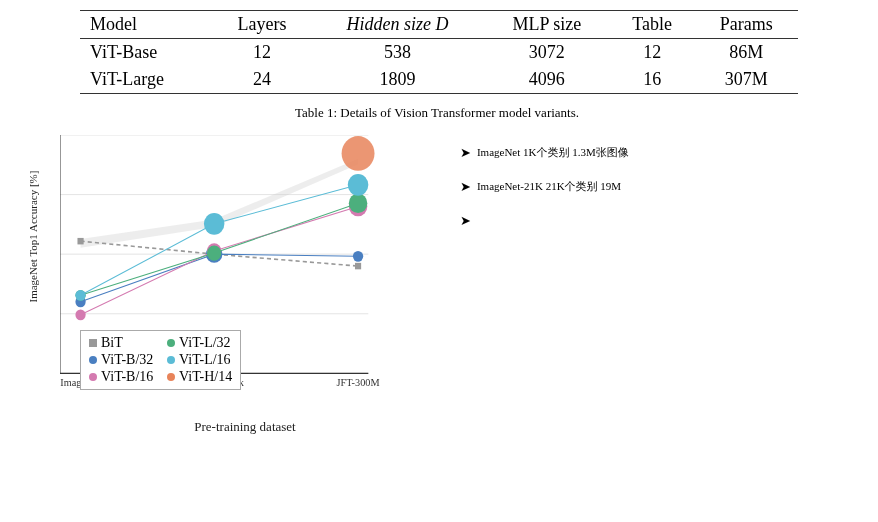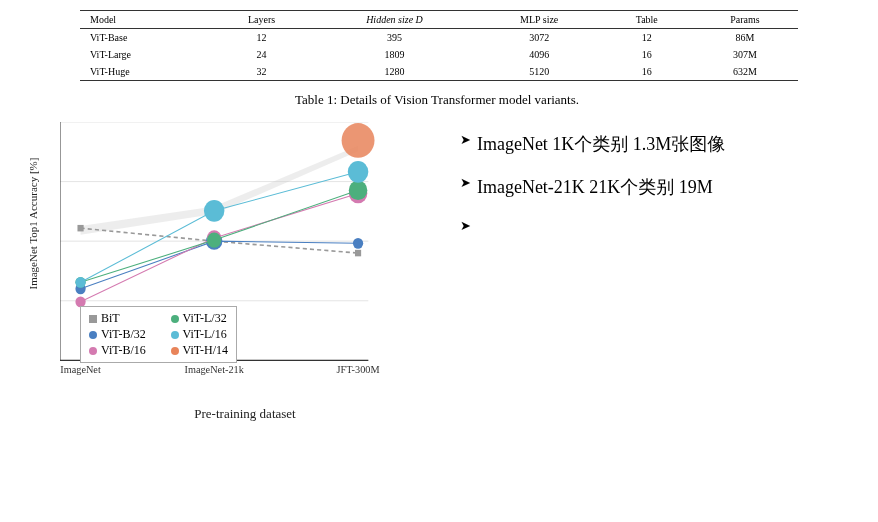--- a/index.html
+++ b/index.html
@@ -14,21 +14,21 @@
     }
 
     
     .table-section {
       padding: 10px 80px 5px 80px;
     }
 
     table.data-table {
       width: 100%;
       border-collapse: collapse;
-      font-size: 10px;
+      font-size: 18px;
     }
 
     table.data-table thead tr {
       border-top: 1.5px solid #333;
       border-bottom: 1px solid #333;
     }
 
     table.data-table tbody tr:last-child {
       border-bottom: 1.5px solid #333;
     }
@@ -106,29 +106,29 @@
     }
 
     .chart-svg {
       width: 100%;
       height: 100%;
     }
 
     
     .legend {
       position: absolute;
-      bottom: 59px;
+      bottom: 45px;
       left: 70px;
       background: white;
       border: 0.5px solid #aaa;
       padding: 4px 8px;
-      font-size: 12px;
+      font-size: 14px;
       display: grid;
       grid-template-columns: 1fr 1fr;
-      gap: 1px 24px;
+      gap: 1px 13px;
     }
 
     .legend-item {
       display: flex;
       align-items: center;
       gap: 4px;
       white-space: nowrap;
     }
 
     .legend-dot {
@@ -159,21 +159,21 @@
       gap: 6px;
     }
 
     .bullet-arrow {
       font-size: 13px;
       flex-shrink: 0;
       margin-top: 0;
     }
 
     .bullet-text {
-      font-size: 18px;
+      font-size: 11px;
       line-height: 1.4;
     }
   </style>
 </head>
 <body>
 
 <div class="table-section">
   <table class="data-table">
     <thead>
       <tr>
@@ -182,41 +182,33 @@
         <th><span class="col-hidden-size">Hidden size <i>D</i></span></th>
         <th>MLP size</th>
         <th>Table</th>
         <th>Params</th>
       </tr>
     </thead>
     <tbody>
       <tr>
         <td>ViT-Base</td>
         <td>12</td>
-        <td>395</td>
+        <td>538</td>
         <td>3072</td>
         <td>12</td>
         <td>86M</td>
       </tr>
       <tr>
         <td>ViT-Large</td>
         <td>24</td>
         <td>1809</td>
         <td>4096</td>
         <td>16</td>
         <td>307M</td>
       </tr>
-      <tr>
-        <td>ViT-Huge</td>
-        <td>32</td>
-        <td>1280</td>
-        <td>5120</td>
-        <td>16</td>
-        <td>632M</td>
-      </tr>
     </tbody>
   </table>
 </div>
 
 <div class="table-caption">Table 1: Details of Vision Transformer model variants.</div>
 
 <div class="main-content">
 
   <div class="chart-container">
     <div class="y-axis-label">ImageNet Top1 Accuracy [%]</div>

